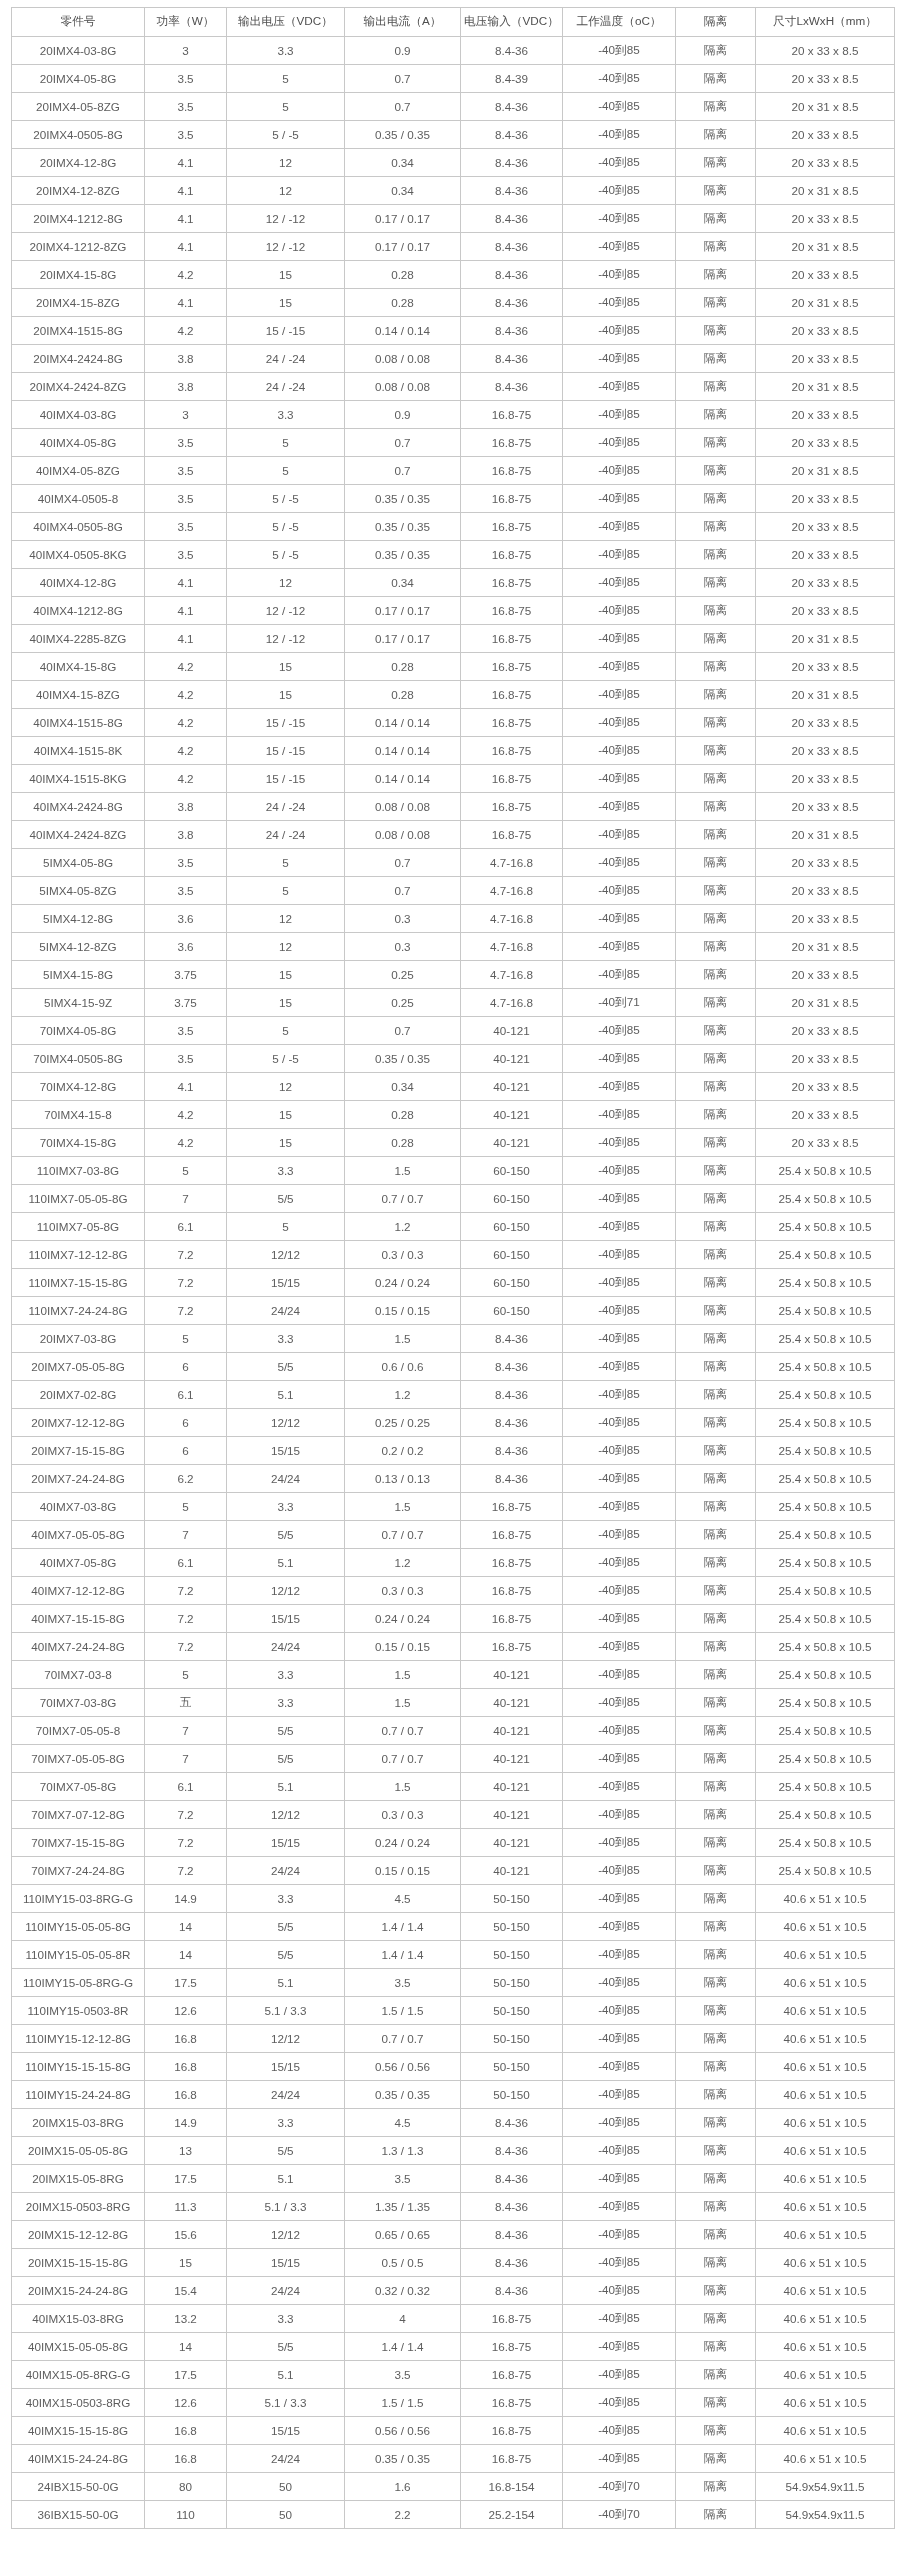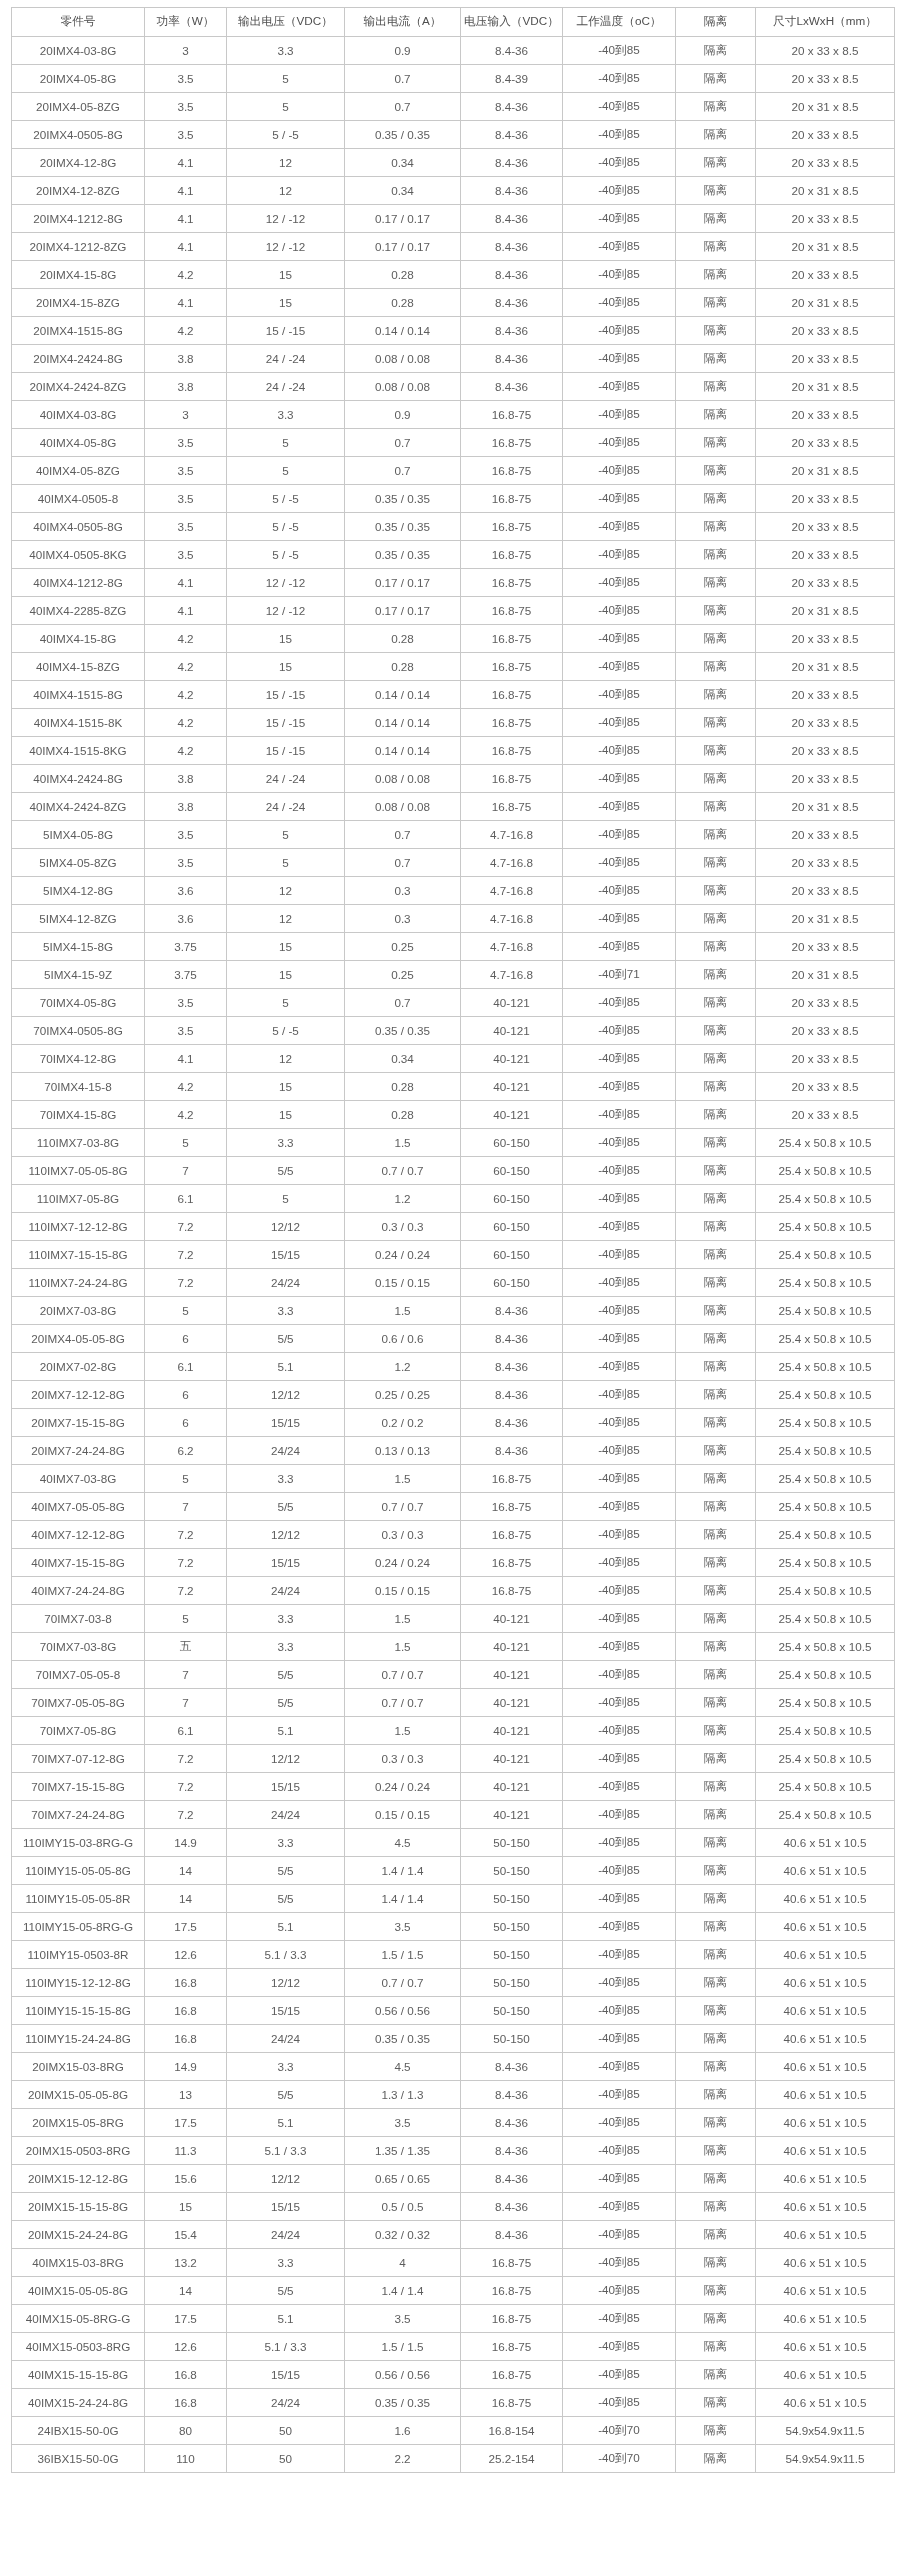--- a/index.html
+++ b/index.html
@@ -251,20 +251,30 @@
           <td>40IMX4-0505-8KG</td>
           <td>3.5</td>
           <td>5 / -5</td>
           <td>0.35 / 0.35</td>
           <td>16.8-75</td>
           <td>-40到85</td>
           <td>隔离</td>
           <td>20 x 33 x 8.5</td>
         </tr>
         <tr>
+          <td>40IMX4-12-8G</td>
+          <td>4.1</td>
+          <td>12</td>
+          <td>0.34</td>
+          <td>16.8-75</td>
+          <td>-40到85</td>
+          <td>隔离</td>
+          <td>20 x 33 x 8.5</td>
+        </tr>
+        <tr>
           <td>40IMX4-1212-8G</td>
           <td>4.1</td>
           <td>12 / -12</td>
           <td>0.17 / 0.17</td>
           <td>16.8-75</td>
           <td>-40到85</td>
           <td>隔离</td>
           <td>20 x 33 x 8.5</td>
         </tr>
         <tr>
@@ -521,21 +531,21 @@
           <td>20IMX7-03-8G</td>
           <td>5</td>
           <td>3.3</td>
           <td>1.5</td>
           <td>8.4-36</td>
           <td>-40到85</td>
           <td>隔离</td>
           <td>25.4 x 50.8 x 10.5</td>
         </tr>
         <tr>
-          <td>20IMX4-05-05-8G</td>
+          <td>20IMX7-05-05-8G</td>
           <td>6</td>
           <td>5/5</td>
           <td>0.6 / 0.6</td>
           <td>8.4-36</td>
           <td>-40到85</td>
           <td>隔离</td>
           <td>25.4 x 50.8 x 10.5</td>
         </tr>
         <tr>
           <td>20IMX7-02-8G</td>
@@ -585,20 +595,30 @@
           <td>16.8-75</td>
           <td>-40到85</td>
           <td>隔离</td>
           <td>25.4 x 50.8 x 10.5</td>
         </tr>
         <tr>
           <td>40IMX7-05-05-8G</td>
           <td>7</td>
           <td>5/5</td>
           <td>0.7 / 0.7</td>
+          <td>16.8-75</td>
+          <td>-40到85</td>
+          <td>隔离</td>
+          <td>25.4 x 50.8 x 10.5</td>
+        </tr>
+        <tr>
+          <td>40IMX7-05-8G</td>
+          <td>6.1</td>
+          <td>5.1</td>
+          <td>1.2</td>
           <td>16.8-75</td>
           <td>-40到85</td>
           <td>隔离</td>
           <td>25.4 x 50.8 x 10.5</td>
         </tr>
         <tr>
           <td>40IMX7-12-12-8G</td>
           <td>7.2</td>
           <td>12/12</td>
           <td>0.3 / 0.3</td>

